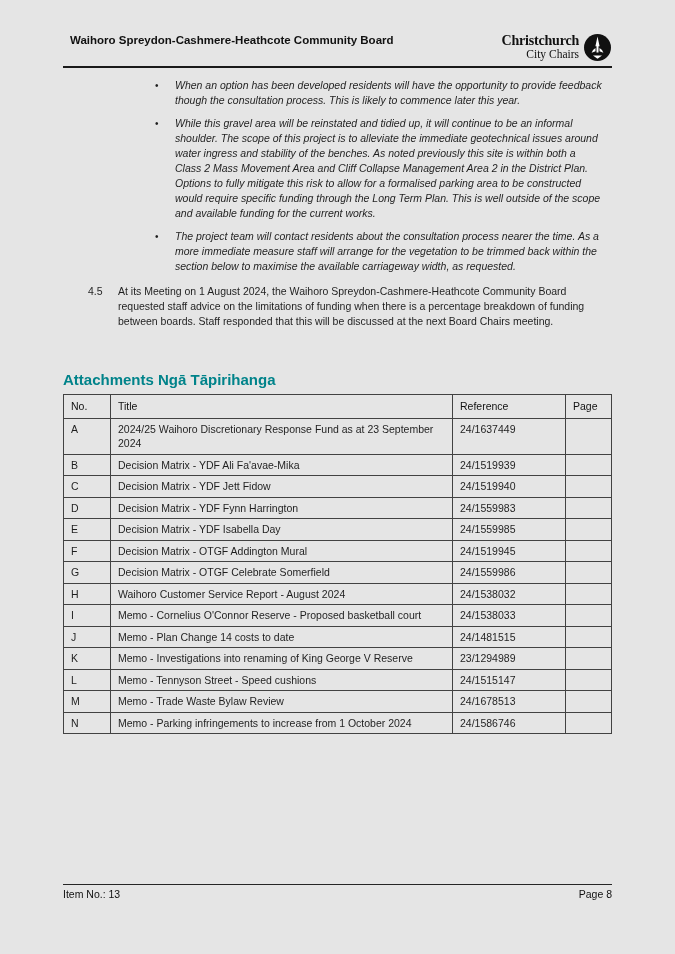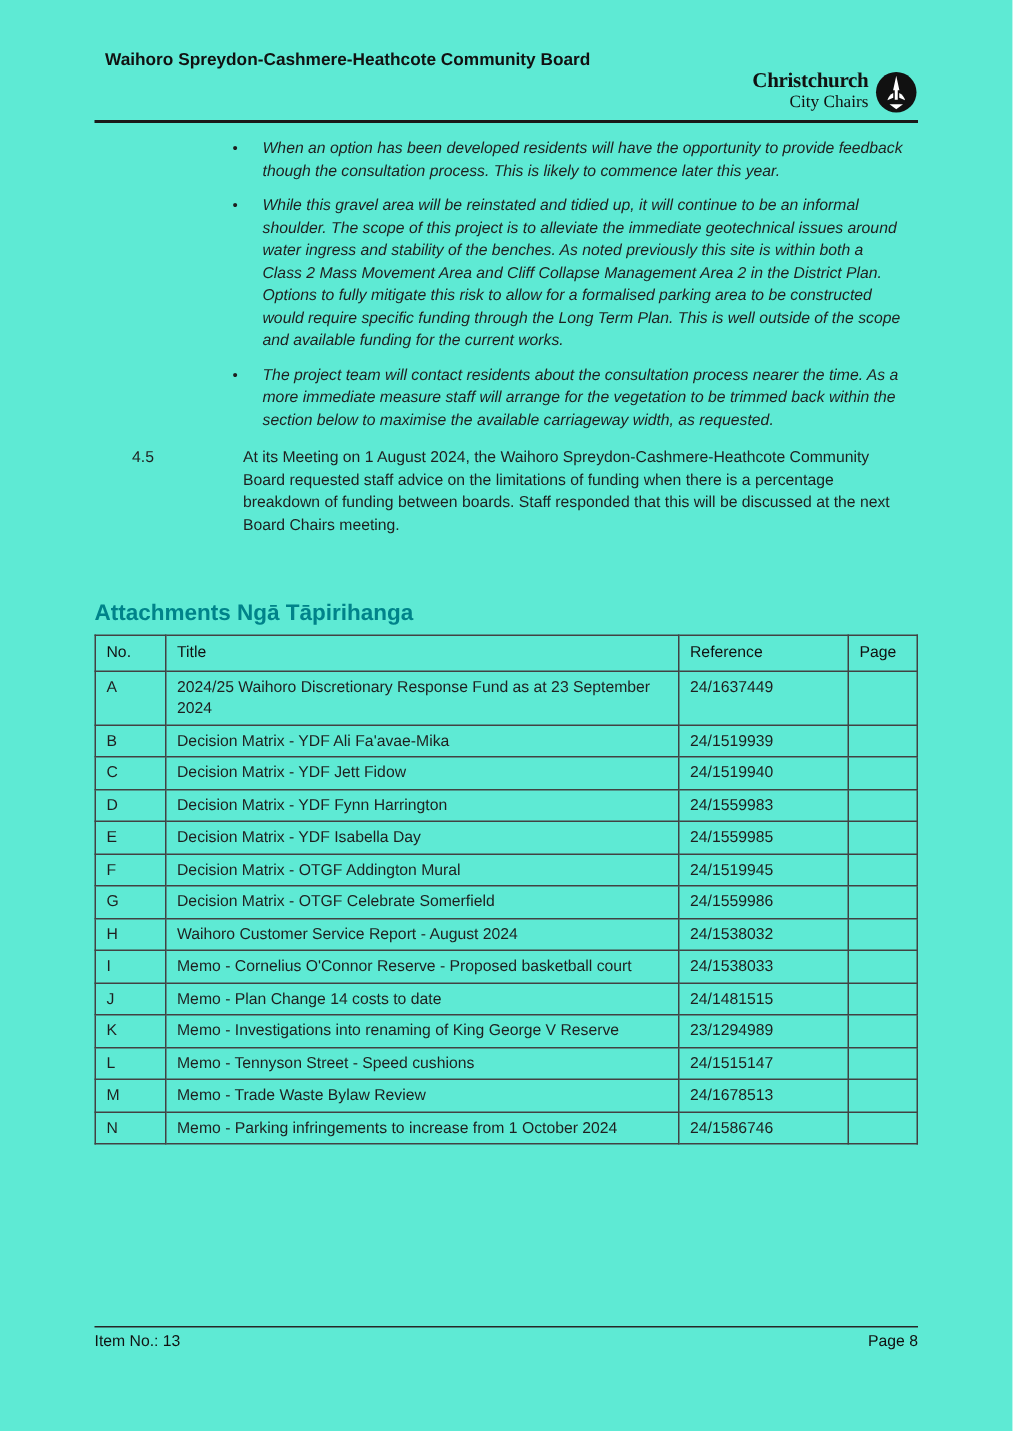--- a/index.html
+++ b/index.html
@@ -1,20 +1,20 @@
 <!DOCTYPE html>
 <html><head>
 <meta charset="utf-8">
 <style>
   html, body { margin: 0; padding: 0; background: #ffffff; }
   .page {
     position: relative;
     width: 675px;
     height: 954px;
-    background: #5eead4;
+    background: #e5e5e5;
     box-sizing: border-box;
     padding: 0 63px;
     overflow: hidden;
     font-family: "Liberation Sans", sans-serif;
     color: #1f1f1f;
   }
   
   .doc-header {
     display: flex;
     justify-content: space-between;
@@ -23,21 +23,21 @@
     padding-bottom: 4px;
     border-bottom: 2px solid #1a1a1a;
   }
   .header-title-block { padding-left: 7px; }
   .header-line {
     font-weight: bold;
     font-size: 11.5px;
     line-height: 18px;
     color: #111111;
   }
-  .logo { display: flex; align-items: center; gap: 4px; margin-top: 16px; }
+  .logo { display: flex; align-items: center; gap: 4px; margin-top: 2px; }
   .logo-text { text-align: right; font-family: "Liberation Serif", serif; color: #111111; }
   .logo-line1 { font-weight: bold; font-size: 14px; line-height: 14px; letter-spacing: -0.2px; }
   .logo-line2 { font-size: 11.5px; line-height: 13px; }
   .logo-icon svg { display: block; }
   
   .bullets {
     list-style: none;
     margin: 10px 0 0 92px;
     padding: 0;
     width: 448px;
@@ -50,21 +50,20 @@
     line-height: 15px;
   }
   .bullet-glyph { flex: none; width: 20px; font-style: normal; font-size: 10px; }
   
   .clause {
     display: flex;
     margin: 10px 0 16px 25px;
     width: 515px;
     font-size: 10.5px;
     line-height: 15px;
-    gap: 44px;
   }
   .clause-num { flex: none; width: 30px; }
   
   .attach-heading {
     margin: 42px 0 6px 0;
     font-size: 15px;
     font-weight: bold;
     color: #00838A;
   }
   table.attachments {

